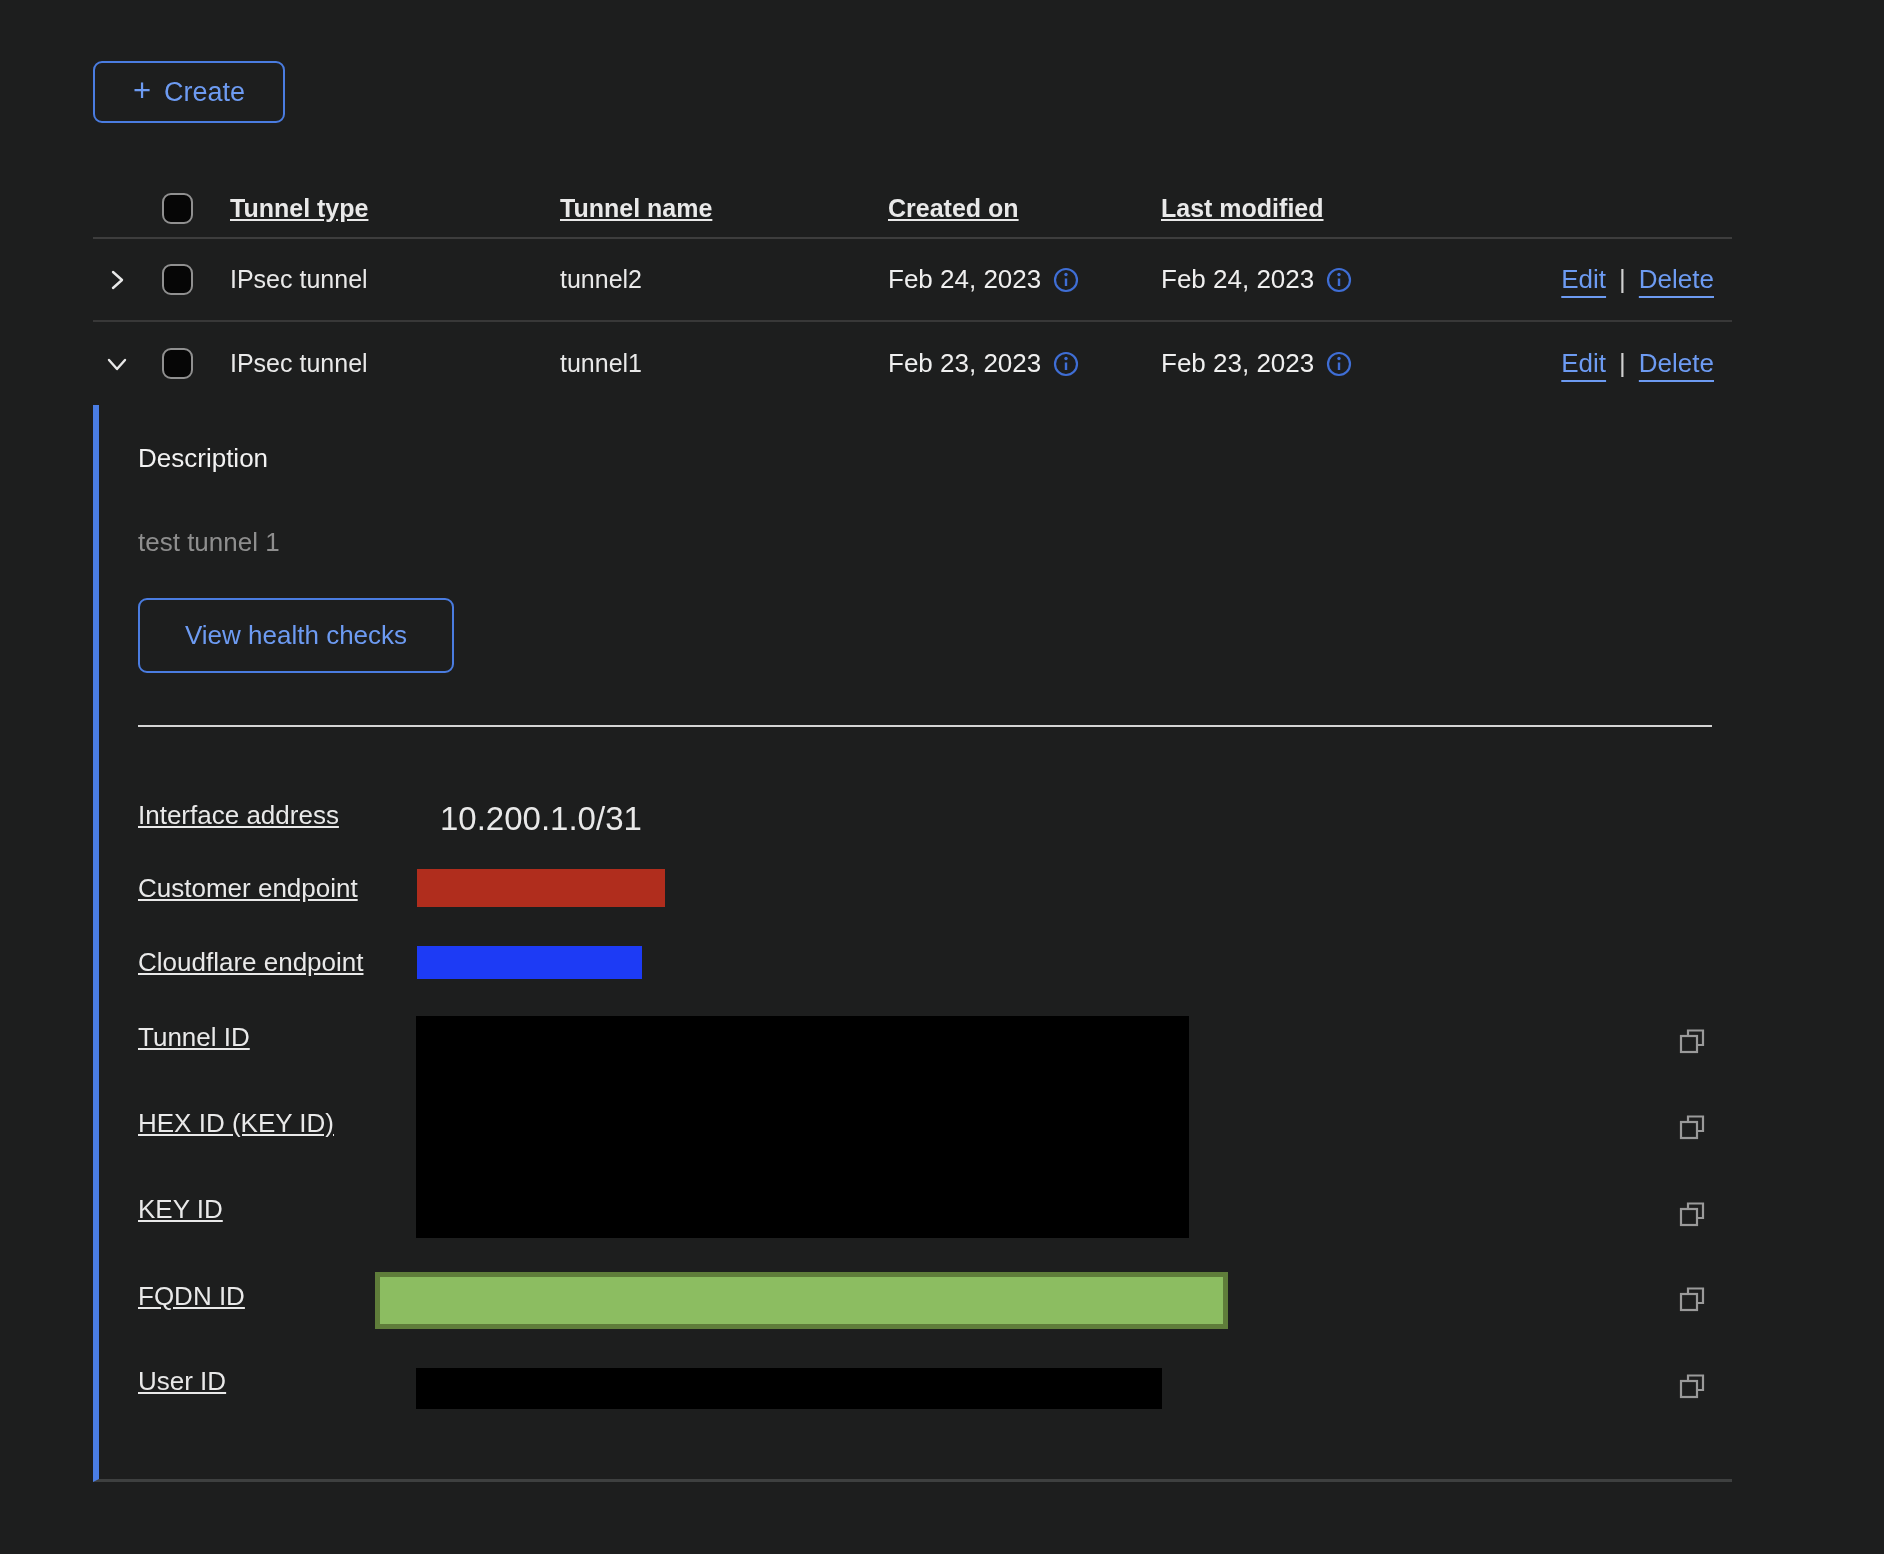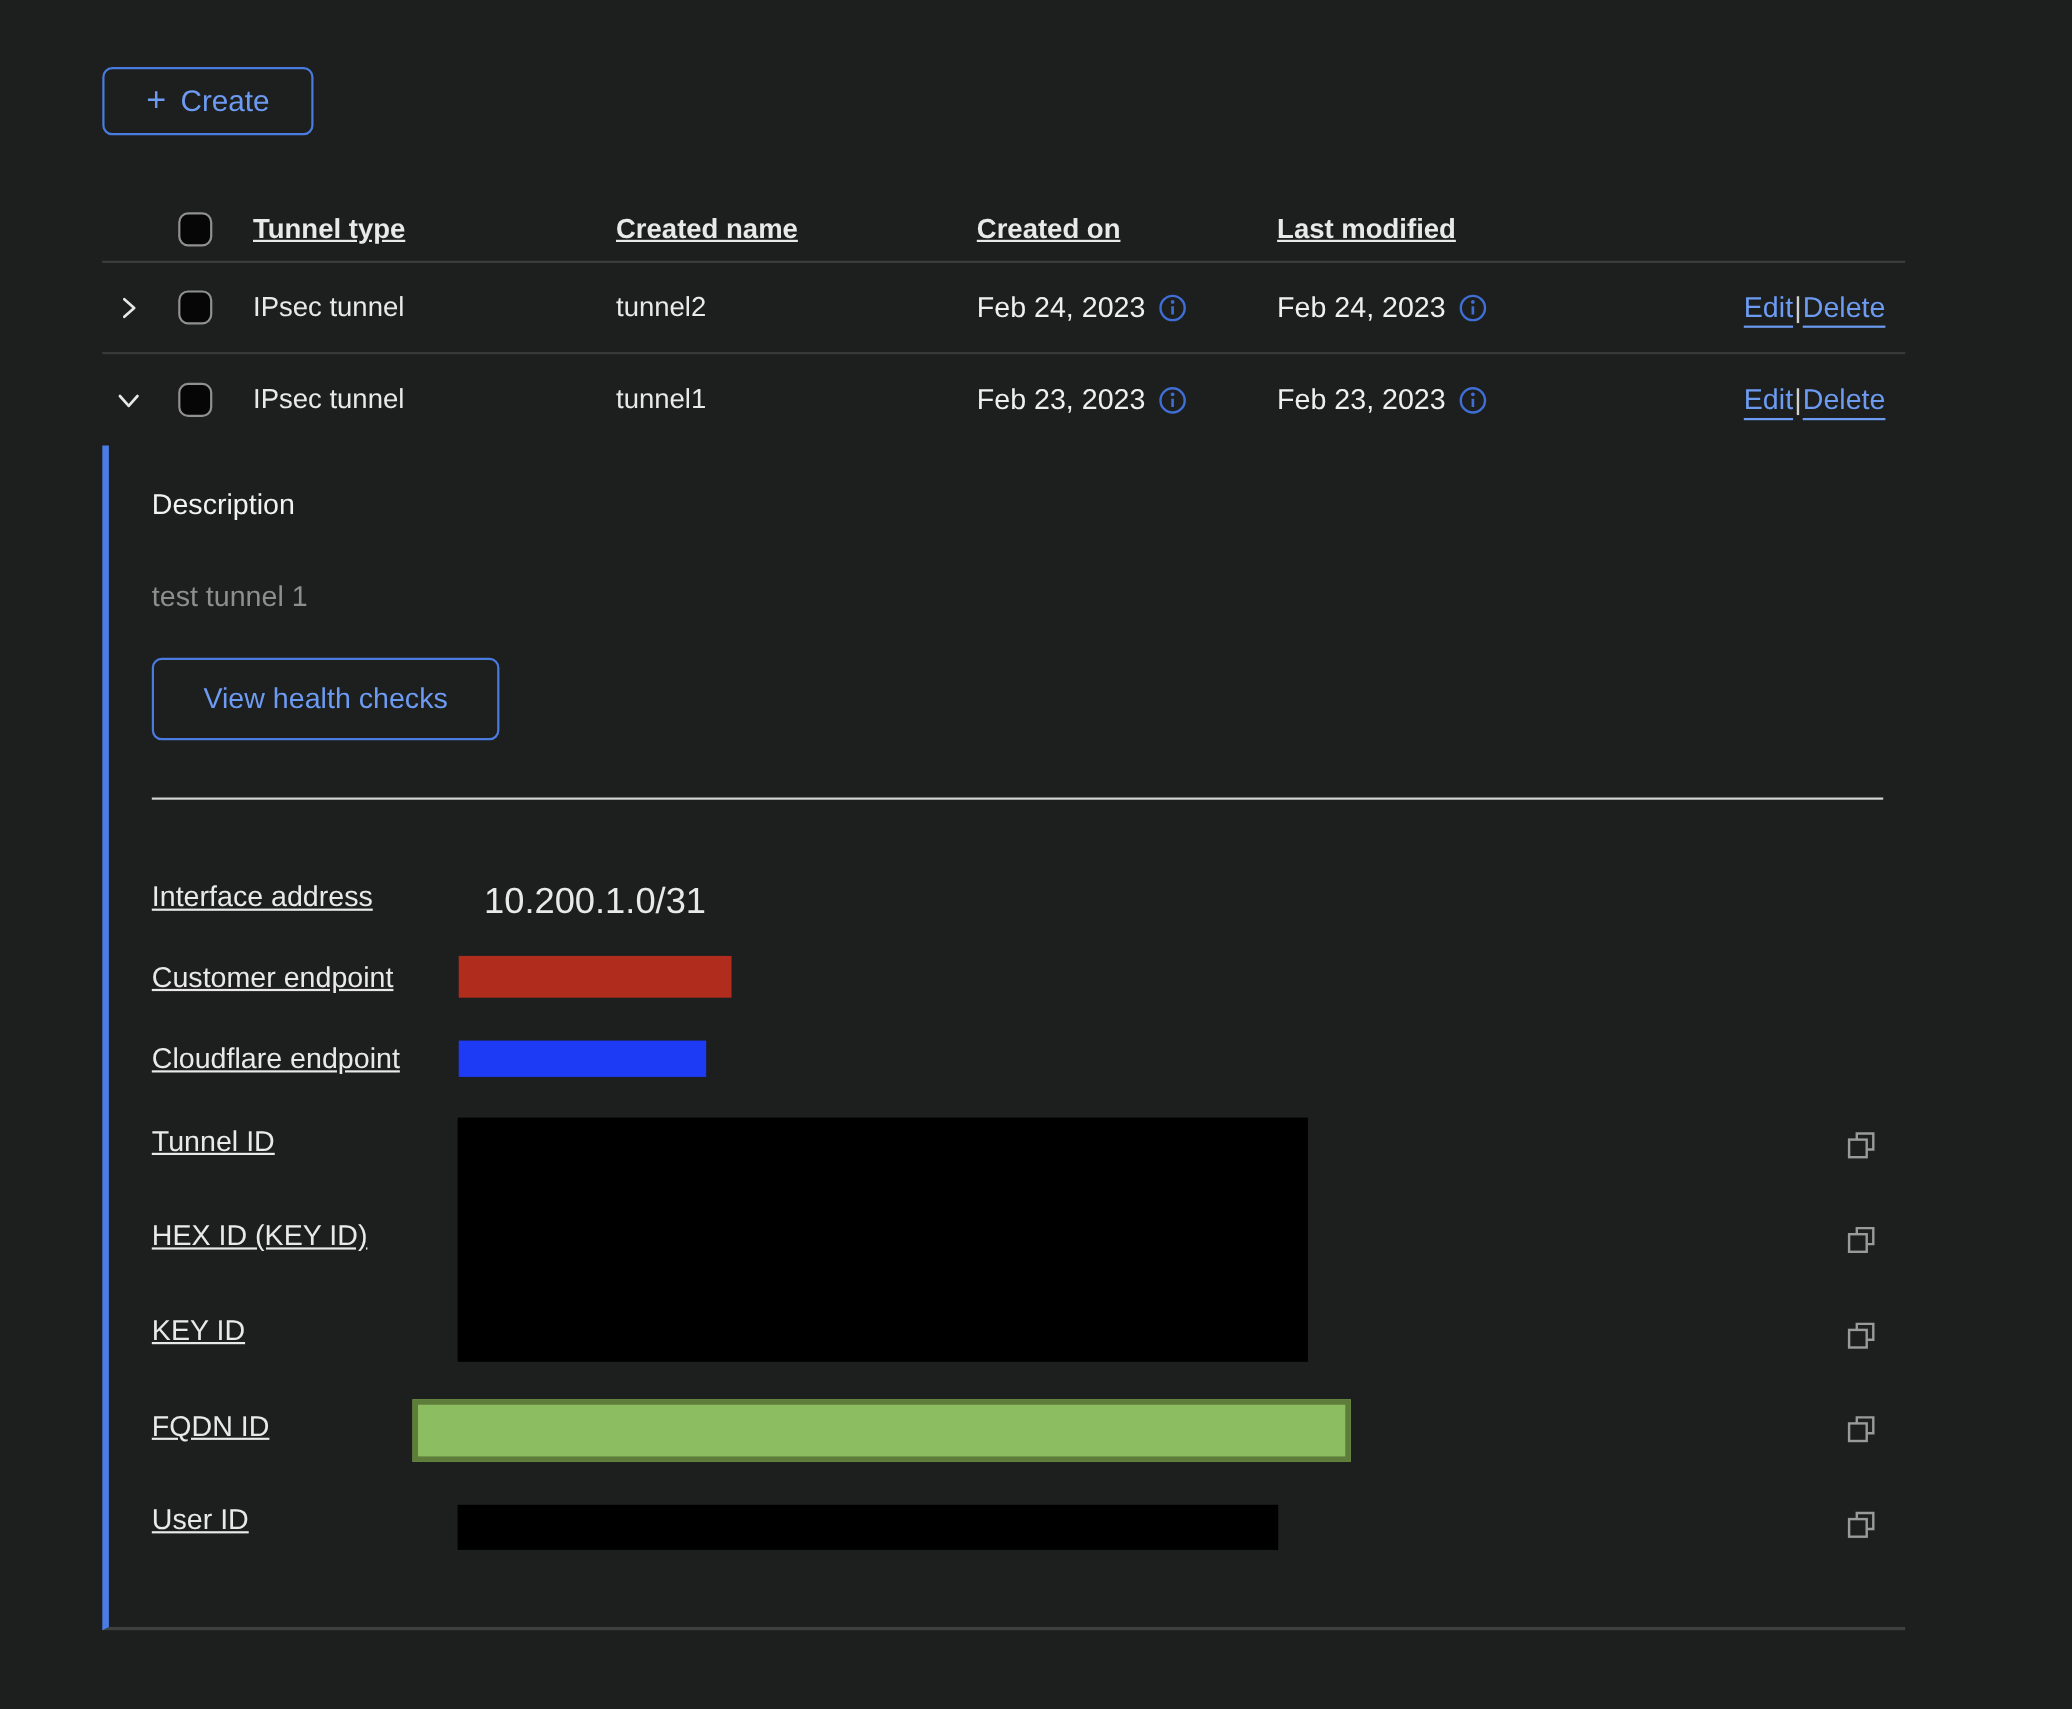--- a/index.html
+++ b/index.html
@@ -49,21 +49,21 @@
   .t-body-row{height:83px;font-size:25px;}
   .t-body-row.with-divider{border-bottom:2px solid #383838;}
   .cell-pad{padding-left:25px;}
   .chevron-cell{display:flex;align-items:center;justify-content:center;cursor:pointer;}
   .checkbox{
     width:31px;height:31px;border-radius:9px;
     border:2px solid #909090;background:#060606;
     margin-left:21px;cursor:pointer;
   }
   .date-cell{display:inline-flex;align-items:center;gap:10px;font-size:26px;color:#efefef;}
-  .actions-cell{display:flex;align-items:center;justify-content:flex-end;gap:1px;padding-right:18px;font-size:26px;}
+  .actions-cell{display:flex;align-items:center;justify-content:flex-end;gap:13px;padding-right:18px;font-size:26px;}
   .link{color:var(--accent-blue);text-decoration:underline;text-underline-offset:8px;text-decoration-thickness:2px;cursor:pointer;}
   .pipe{color:#d0d0d0;}
   
   .detail-panel{
     position:absolute;left:93px;top:405px;
     width:1639px;height:1077px;
     border-left:6px solid var(--panel-border-blue);
     border-bottom:3px solid #3e4040;
   }
   .detail-panel .abs{position:absolute;}
@@ -97,21 +97,21 @@
 </button>
 
 <div class="tunnel-table">
 
   <div class="t-row t-head">
     <div></div>
     <div>
         <div class="checkbox"></div>
       </div>
     <div class="cell-pad">Tunnel type</div>
-    <div class="cell-pad">Created name</div>
+    <div class="cell-pad">Tunnel name</div>
     <div class="cell-pad">Created on</div>
     <div class="cell-pad">Last modified</div>
     <div></div>
   </div>
 
   <div class="t-row t-body-row with-divider">
     <div class="chevron-cell">
       <svg width="26" height="26" viewBox="0 0 26 26" fill="none">
           <path d="M9 5 L18 13 L9 21" stroke="#e8e8e8" stroke-width="2.4" stroke-linecap="round" stroke-linejoin="round"></path>
         </svg>

